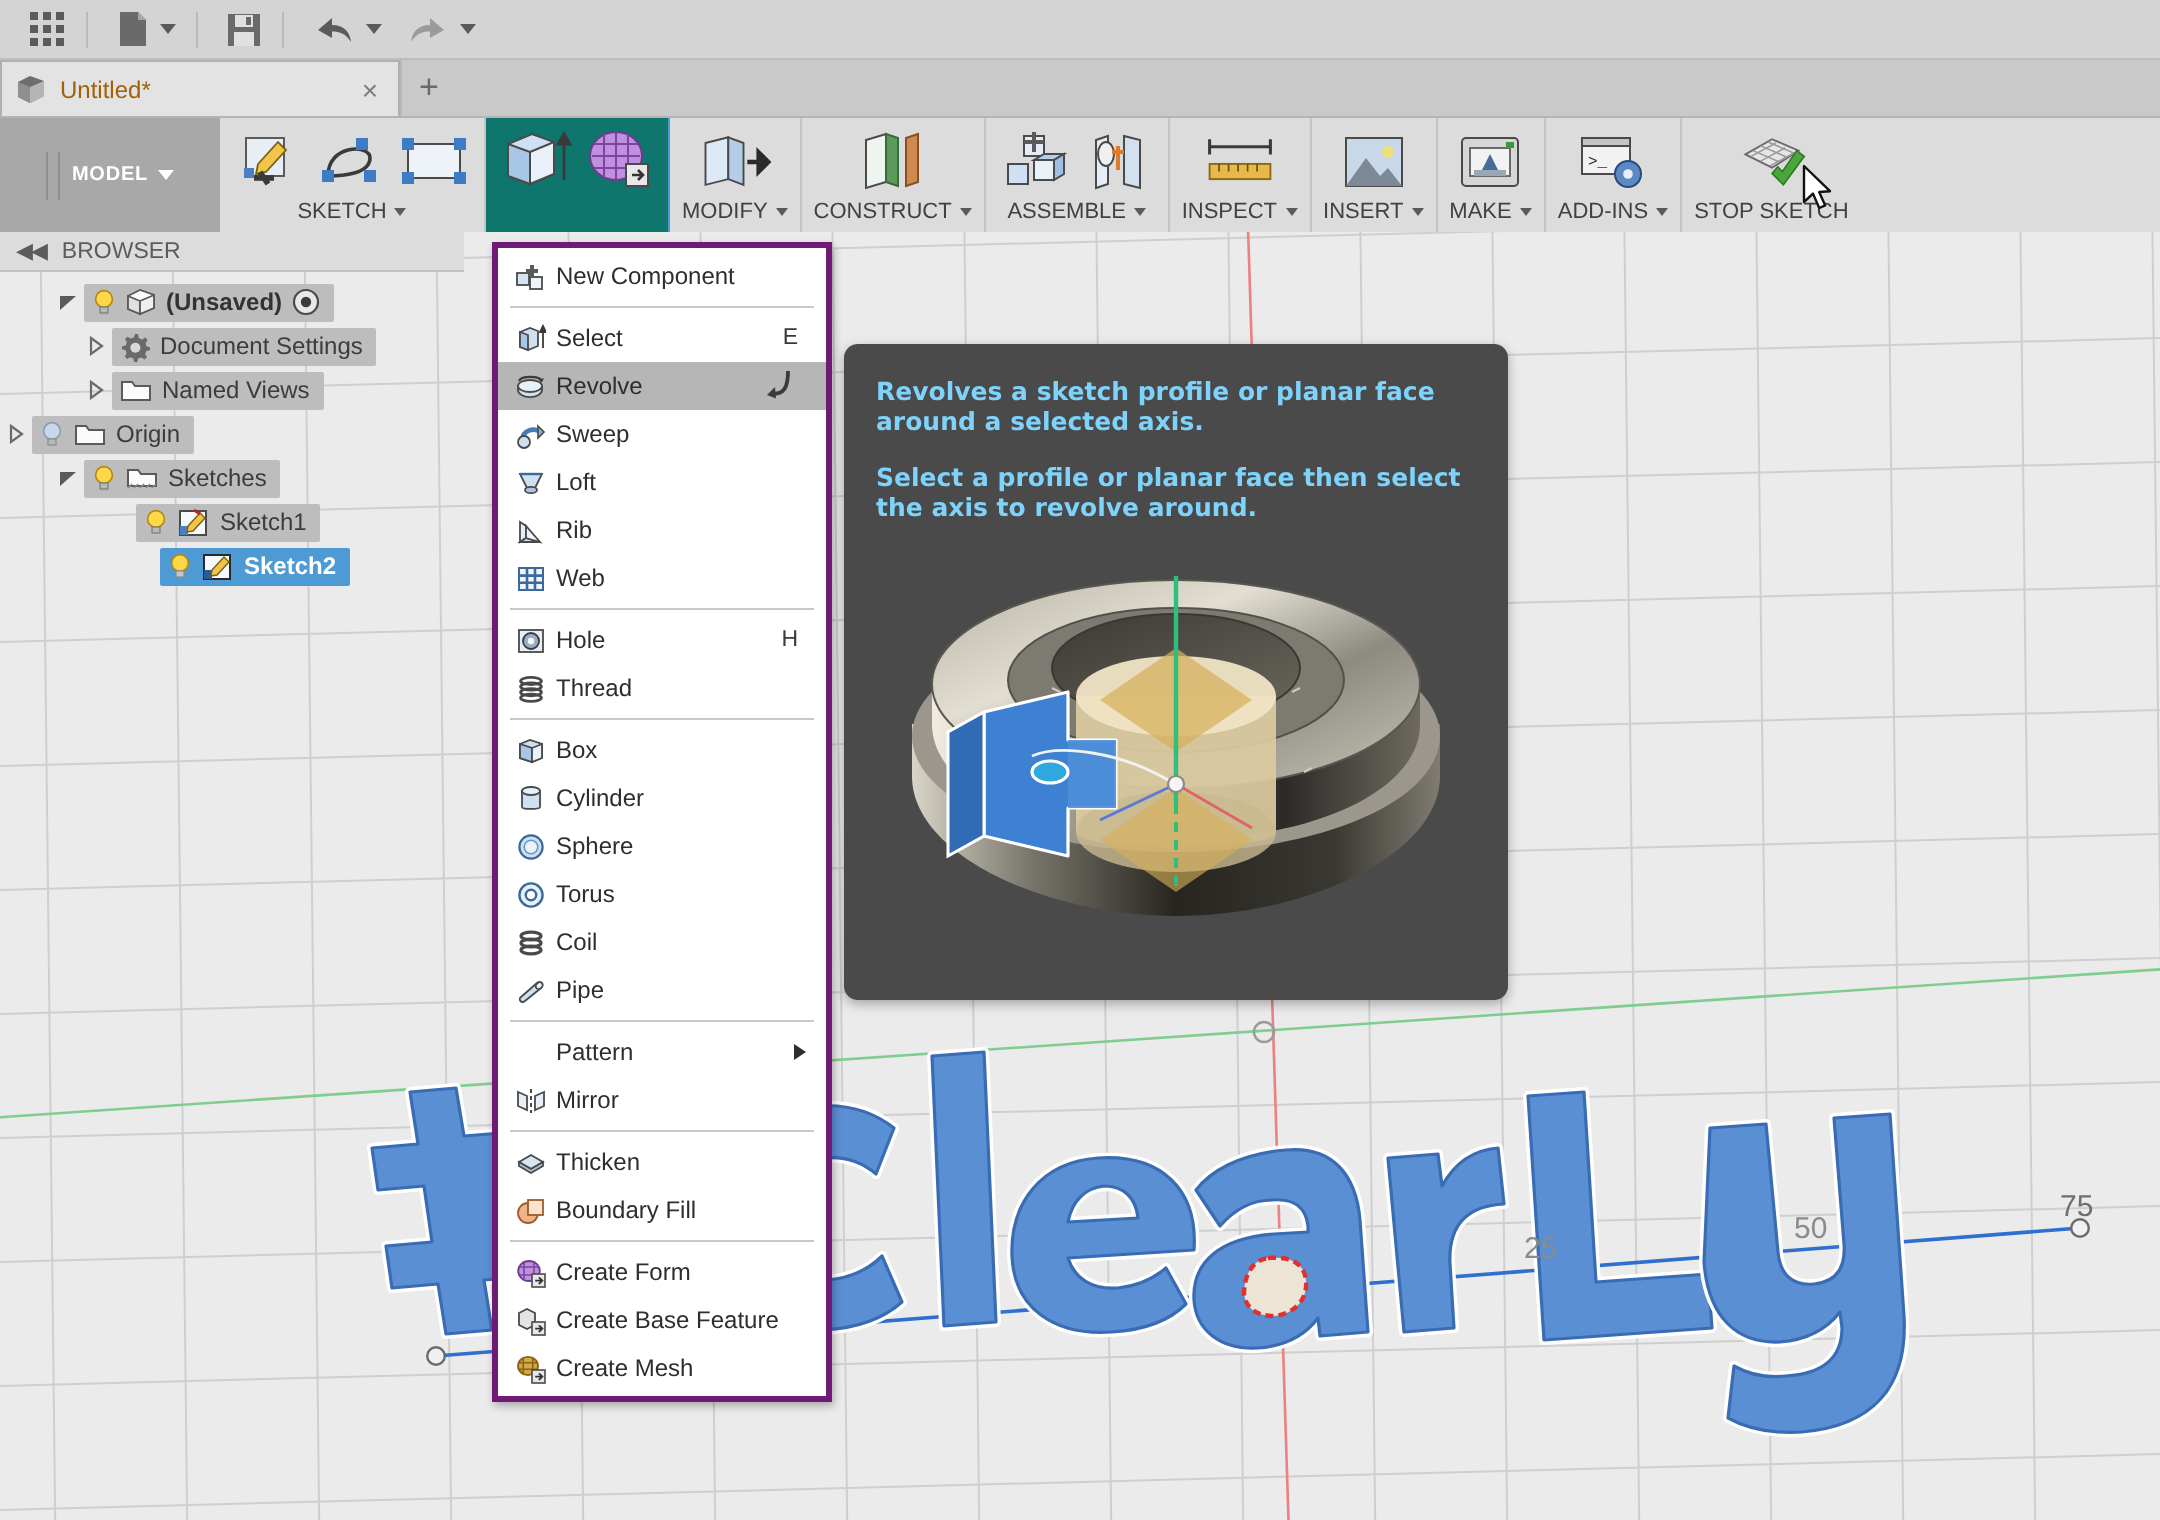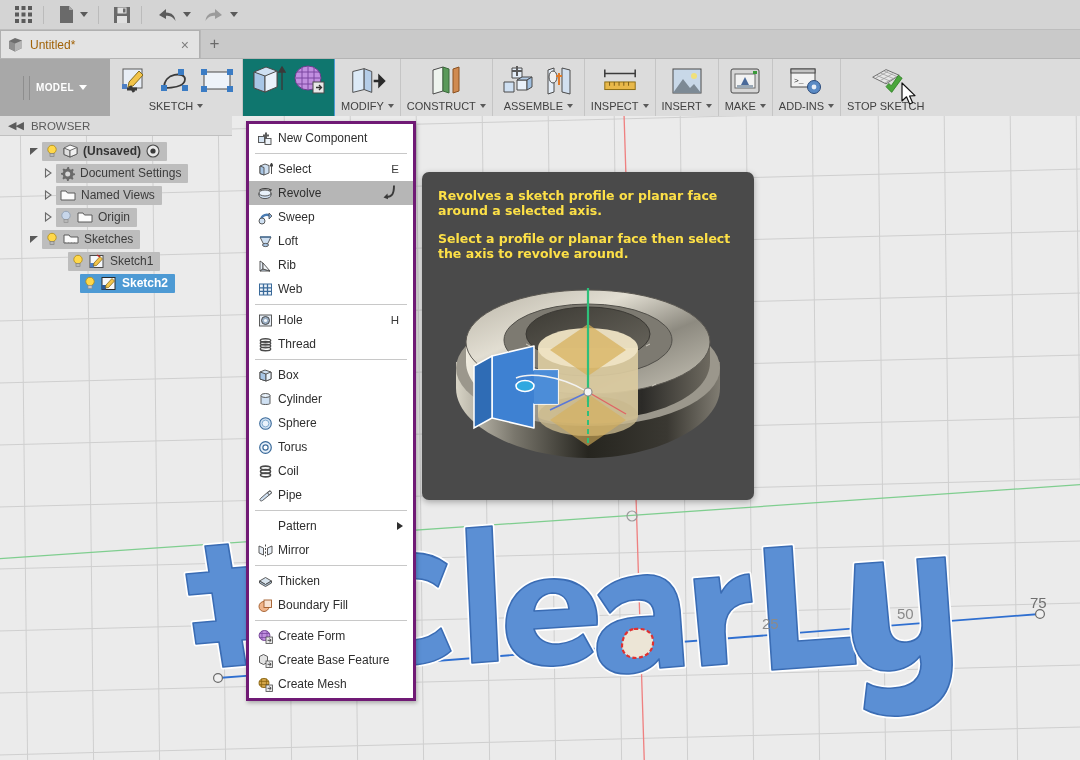--- a/index.html
+++ b/index.html
@@ -161,21 +161,21 @@
   }
 
   
   #tooltip {
     position: absolute; left: 422px; top: 172px; width: 332px; height: 328px;
     background: #4a4a4a; border-radius: 7px;
     z-index: 45; padding: 16px 16px 0 16px;
     box-shadow: 0 2px 6px rgba(0,0,0,.3);
   }
   #tooltip p {
-    color: #fde047; font-size: 12.5px; line-height: 15px;
+    color: #7dd3fc; font-size: 12.5px; line-height: 15px;
     font-weight: bold; margin-bottom: 13px;
     font-family: "DejaVu Sans", sans-serif;
   }
   #tooltip-figure {
     position: absolute; left: 8px; top: 104px; width: 316px; height: 216px;
   }
 
   
   #cursor { position: absolute; left: 901px; top: 82px; z-index: 60; pointer-events: none; }
 </style>
@@ -619,21 +619,21 @@
           </svg>
       </span>
       <span class="tree-chip">
         <svg width="16" height="14" viewBox="0 0 16 14">
           <path d="M1,3 L6,3 L7.5,5 L15,5 L15,12 L1,12 Z" fill="#fbfbfb" stroke="#5a5a5a" stroke-width="1"></path>
         </svg>
         <span class="tree-label">Named Views</span>
       </span>
     </div>
 
-    <div class="tree-row" style="padding-left:40px;">
+    <div class="tree-row" style="">
       <span class="twisty">
         <svg width="10" height="10" viewBox="0 0 10 10">
             <path d="M2.5,1 L8,5 L2.5,9 Z" fill="none" stroke="#6a6a6a" stroke-width="1.1"></path>
           </svg>
       </span>
       <span class="tree-chip">
         <svg width="12" height="14" viewBox="0 0 12 14">
           <circle cx="6" cy="5.5" r="4.2" fill="#c7d6ea" stroke="#8a9aae" stroke-width=".8"></circle>
           <rect x="4" y="9.5" width="4" height="3" fill="#b8b8b8" stroke="#8a8a8a" stroke-width=".6"></rect>
         </svg>

